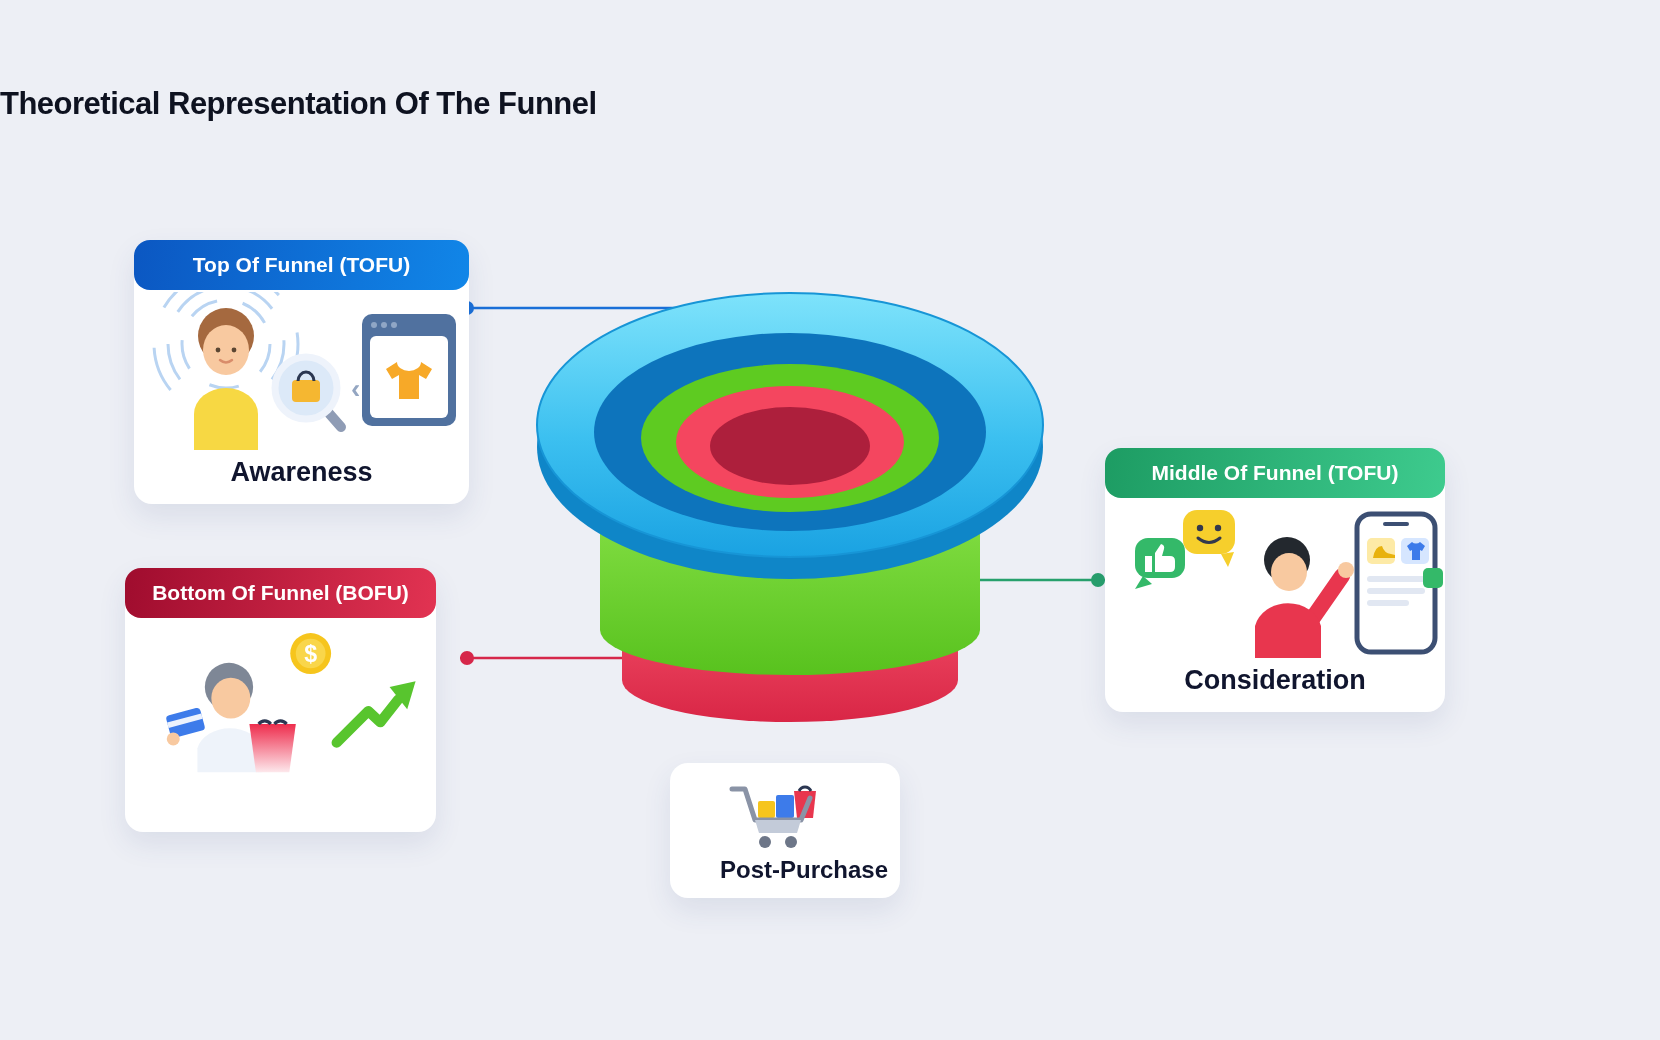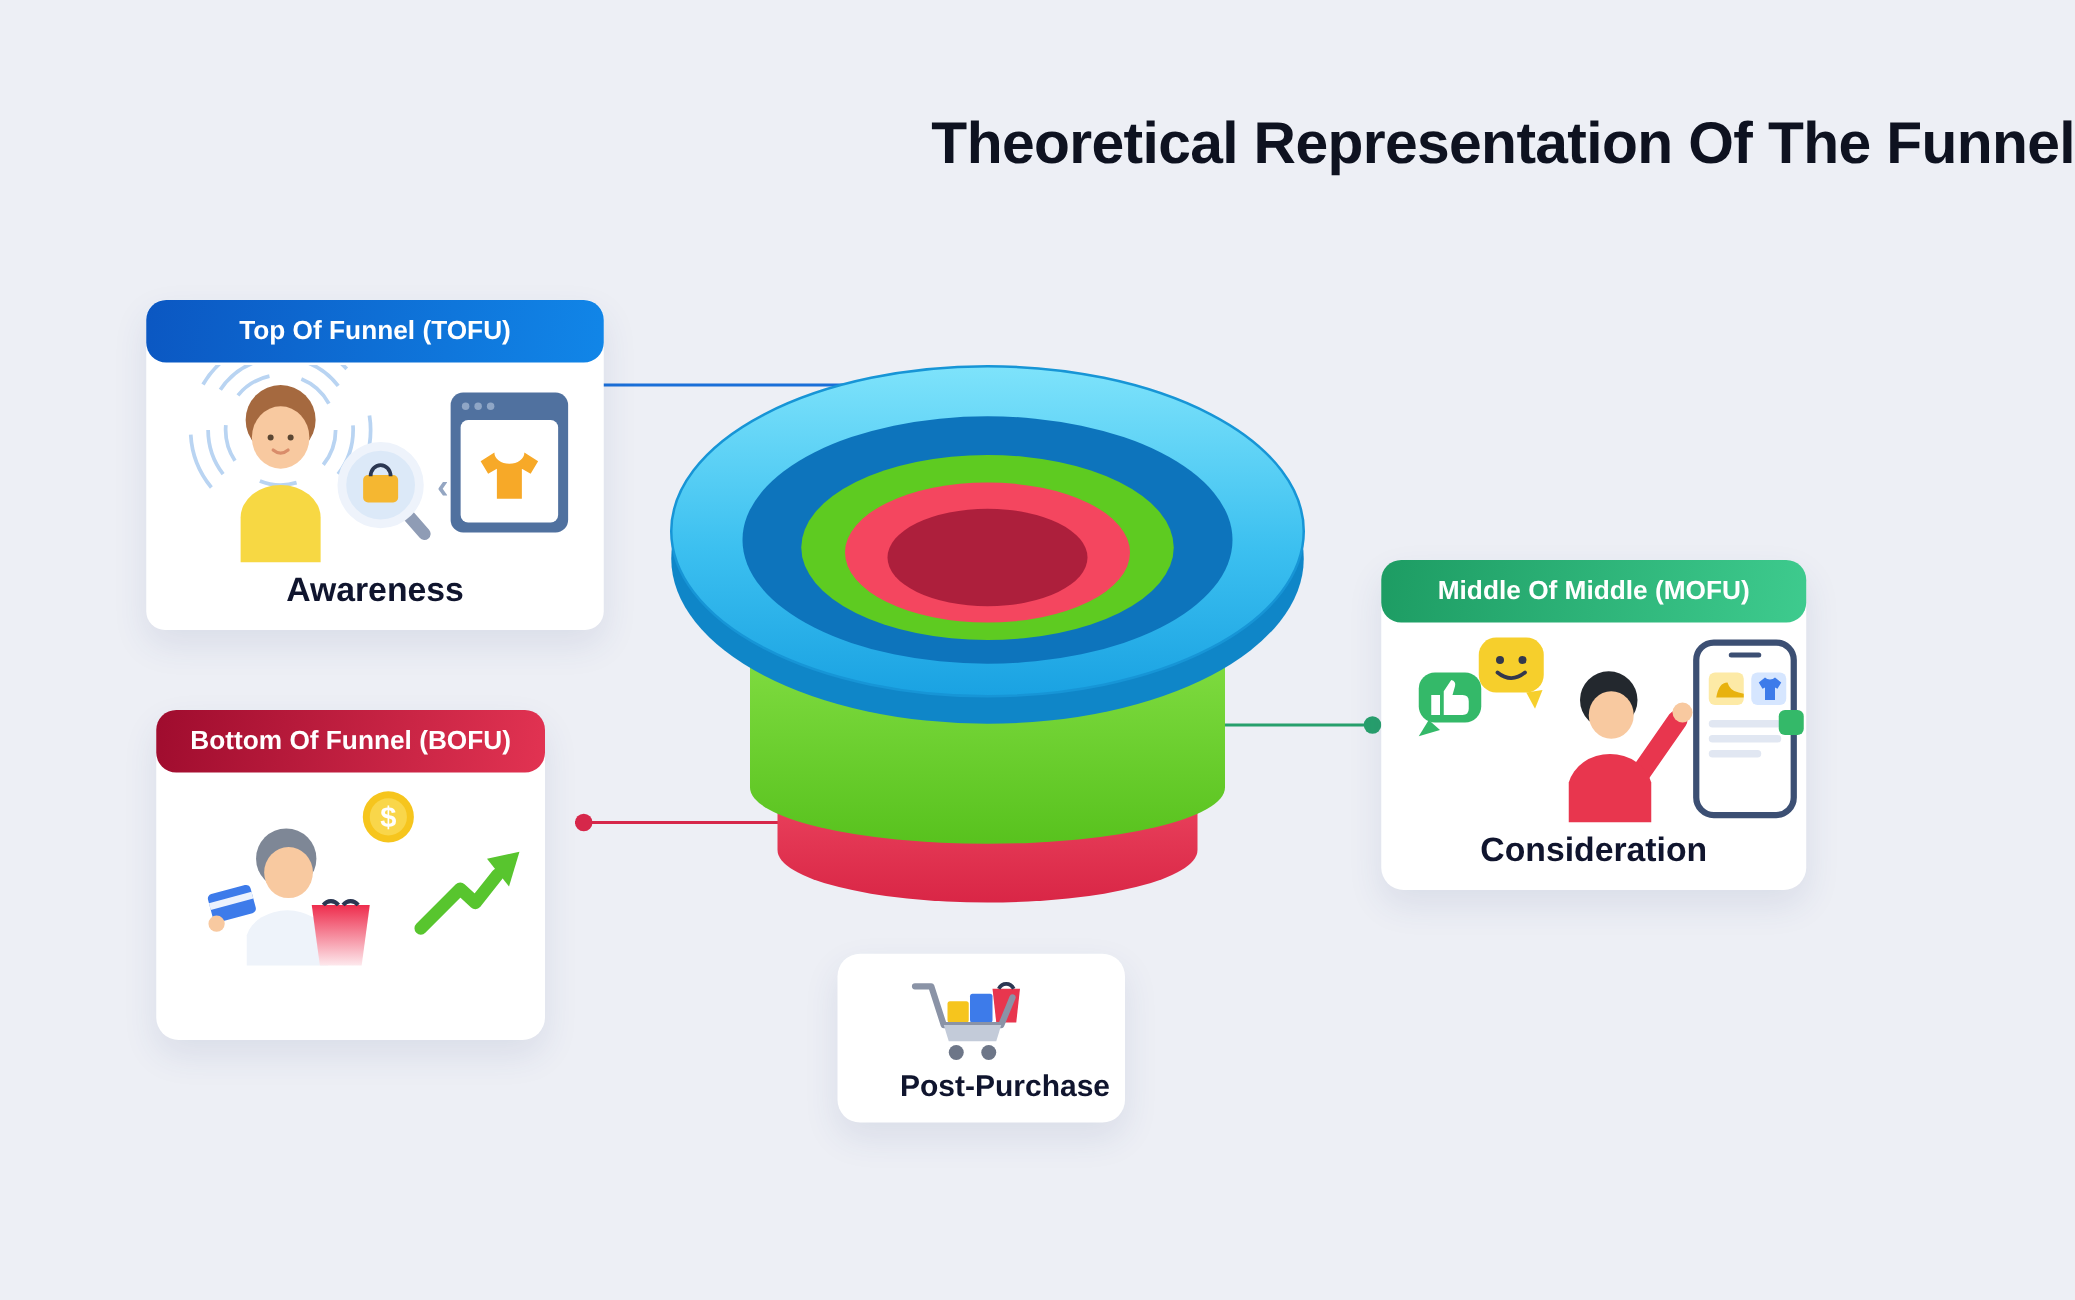--- a/index.html
+++ b/index.html
@@ -2,22 +2,22 @@
 <html><head>
 <meta charset="utf-8">
 <style>
   html,body{margin:0;padding:0;}
   body{
     width:1660px;height:1040px;position:relative;overflow:hidden;
     background:#edeff5;
     font-family:"Liberation Sans","DejaVu Sans",sans-serif;
   }
   .title{
-    position:absolute;left:0;top:86px;width:100%;text-align:right;
-    font-size:47px;font-weight:800;color:#0e1220;letter-spacing:-0.5px;margin:0;
+    position:absolute;left:0;top:86px;width:100%;text-align:left;
+    font-size:31px;font-weight:800;color:#0e1220;letter-spacing:-0.5px;margin:0;
   }
   svg{display:block}
   .overlay{position:absolute;left:0;top:0;width:1660px;height:1040px;}
   .funnel{position:absolute;left:520px;top:265px;width:540px;height:470px;}
   .card{
     position:absolute;background:#ffffff;border-radius:18px;
     box-shadow:0 12px 28px rgba(50,70,130,0.10);
   }
   .card-header{
     position:absolute;top:0;left:0;width:100%;height:50px;border-radius:16px;
@@ -25,21 +25,21 @@
     color:#ffffff;font-size:21px;font-weight:700;
   }
   .hdr-blue{background:linear-gradient(100deg,#0b57c2,#1186e8);}
   .hdr-red{background:linear-gradient(100deg,#9f0c2e,#e23352);}
   .hdr-green{background:linear-gradient(100deg,#1d9c63,#3ecb8e);}
   .card-label{
     position:absolute;left:0;bottom:16px;width:100%;text-align:center;
     font-size:27px;font-weight:700;color:#10152e;
   }
   .illu{position:absolute;left:0;top:52px;width:100%;height:158px;}
-  .tofu{left:117px;top:240px;width:366px;height:264px;border-radius:15px;}
+  .tofu{left:134px;top:240px;width:335px;height:264px;}
   .bofu{left:125px;top:568px;width:311px;height:264px;}
   .mofu{left:1105px;top:448px;width:340px;height:264px;}
   .post{left:670px;top:763px;width:230px;height:135px;}
   .post .illu{top:12px;height:80px;}
   .post .card-label{font-size:24px;bottom:14px;padding-left:19px;}
 </style>
 </head>
 <body>
 
 <h1 class="title">Theoretical Representation Of The Funnel</h1>
@@ -146,21 +146,21 @@
       <circle cx="52" cy="122" r="7" fill="#f8c9a0"></circle>
     </g>
     <g>
       <path d="M134,106 h50 l-7,52 h-36 z" fill="url(#bofuBag)"></path>
       <path d="M144,106 a9,11 0 0 1 13,0 M161,106 a9,11 0 0 1 13,0" stroke="#2b3752" stroke-width="3.5" fill="none"></path>
     </g>
   </svg>
 </section>
 
 <section class="card mofu">
-  <div class="card-header hdr-green">Middle Of Middle (MOFU)</div>
+  <div class="card-header hdr-green">Middle Of Funnel (TOFU)</div>
   <svg class="illu" viewBox="0 0 340 158">
     <g>
       <rect x="30" y="38" width="50" height="40" rx="13" fill="#34b969"></rect>
       <path d="M38,76 l-8,13 17,-5 z" fill="#34b969"></path>
       <path d="M40,56 h7 v16 h-7 z M50,72 h15 q5,0 5,-5 v-6 q0,-5 -5,-5 h-8 l2,-7 q1,-4 -3,-5 l-6,9 z" fill="#ffffff"></path>
     </g>
     <g>
       <rect x="78" y="10" width="52" height="44" rx="14" fill="#f6cf2c"></rect>
       <path d="M116,54 l7,13 6,-15 z" fill="#f6cf2c"></path>
       <circle cx="95" cy="28" r="3.2" fill="#33384d"></circle>

